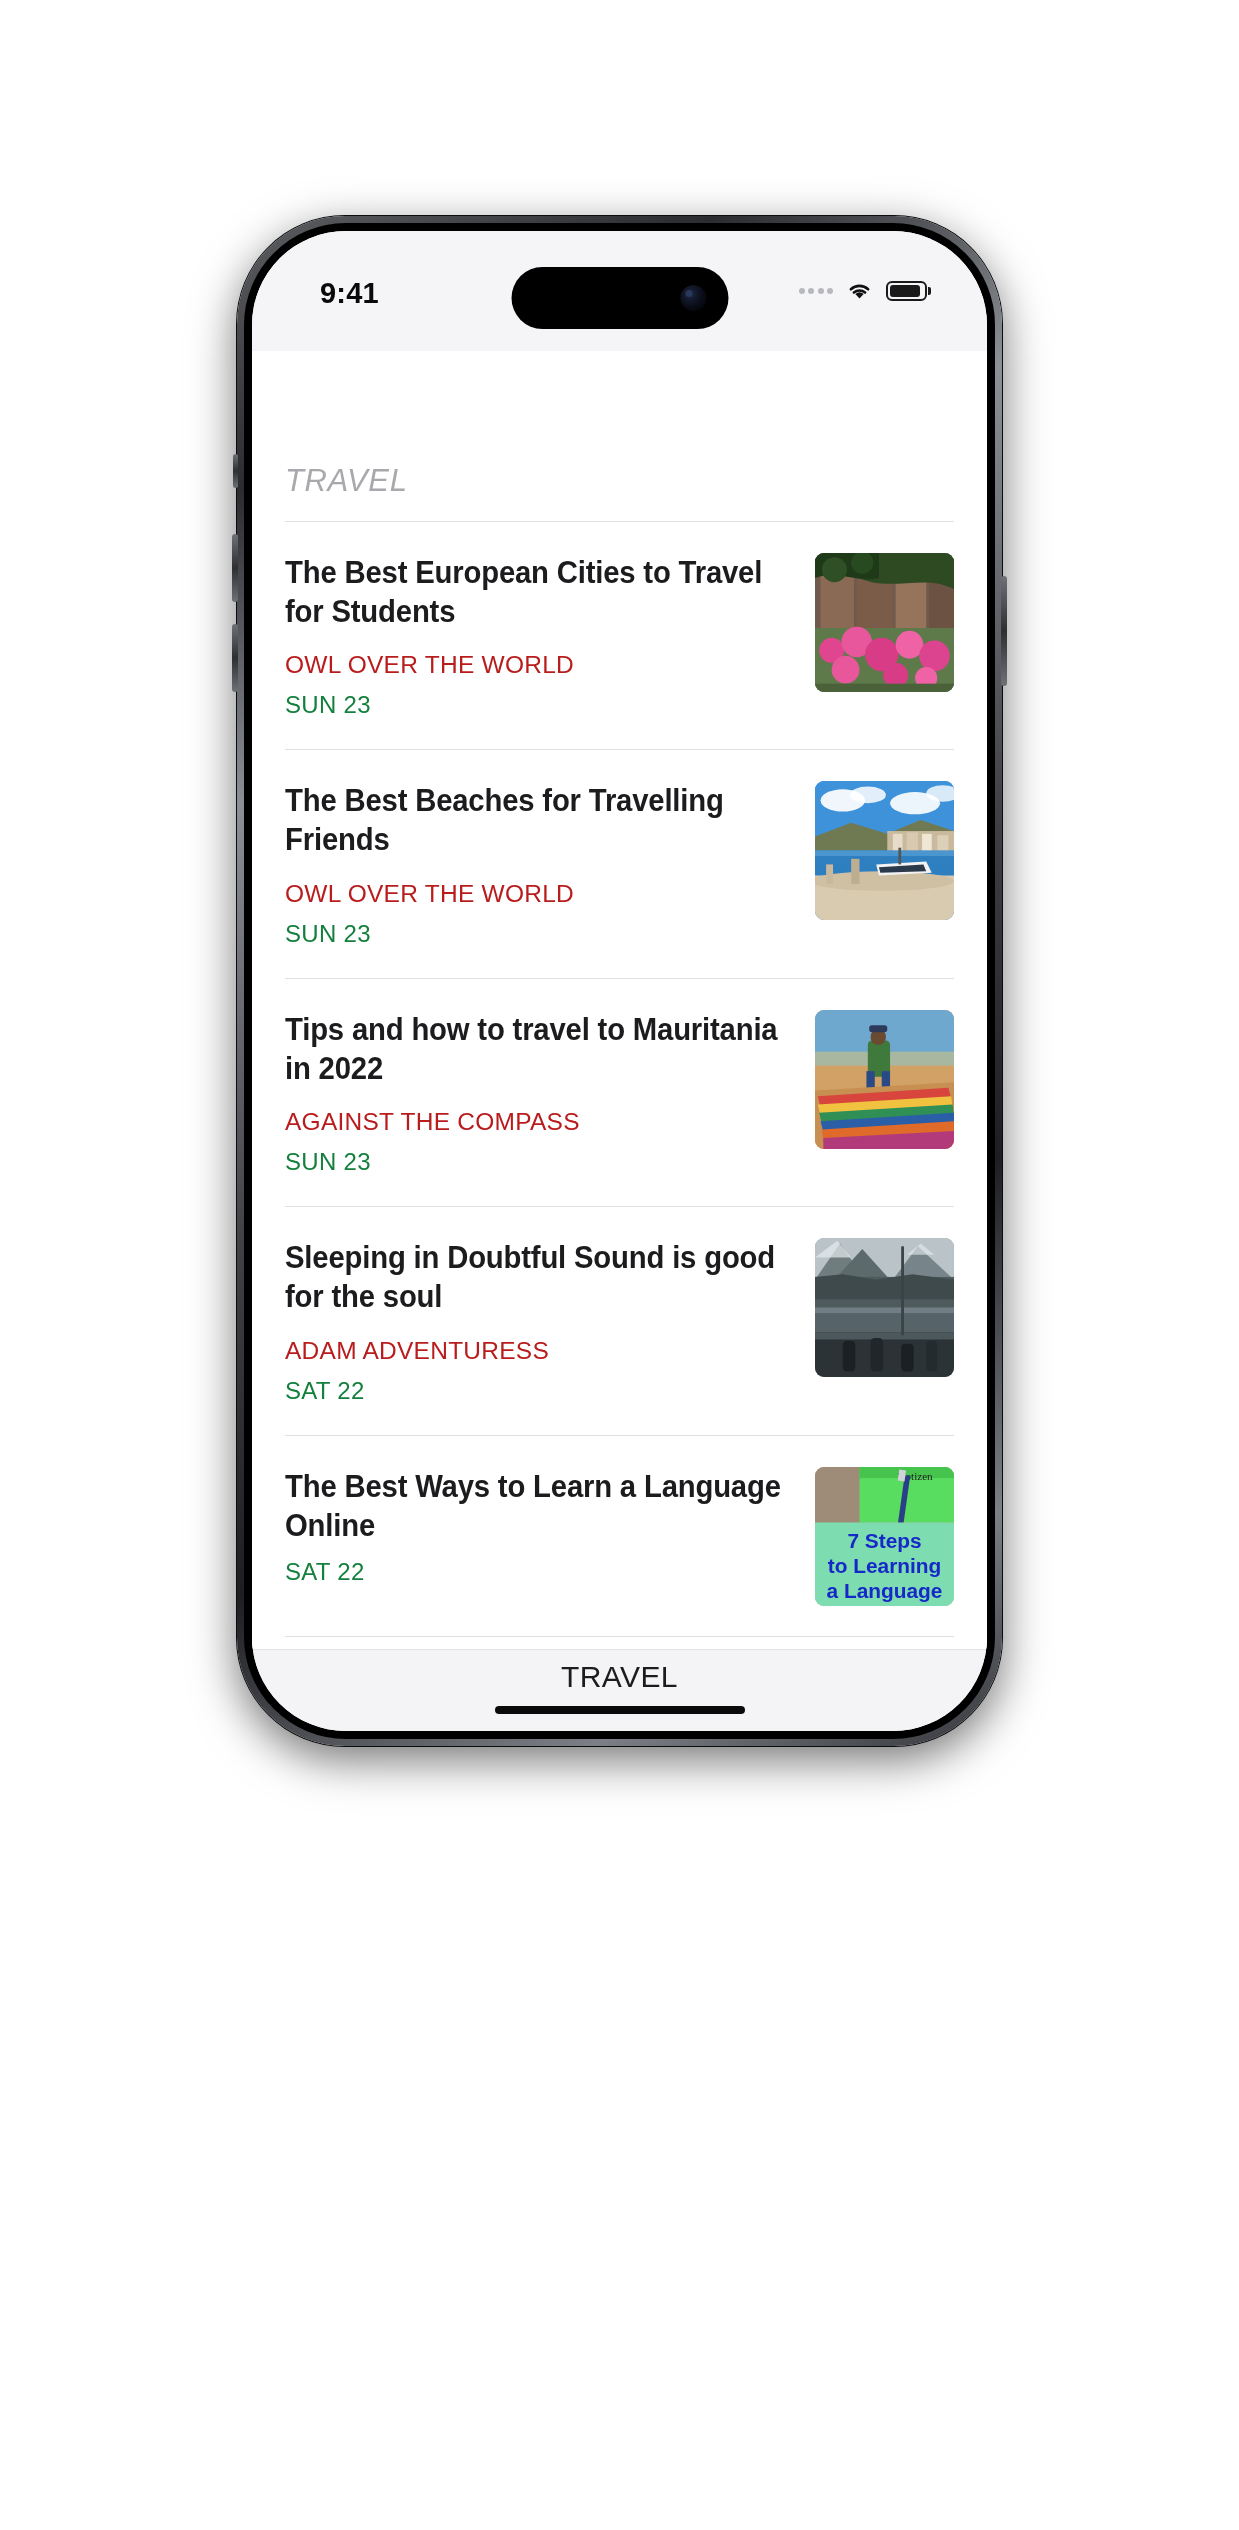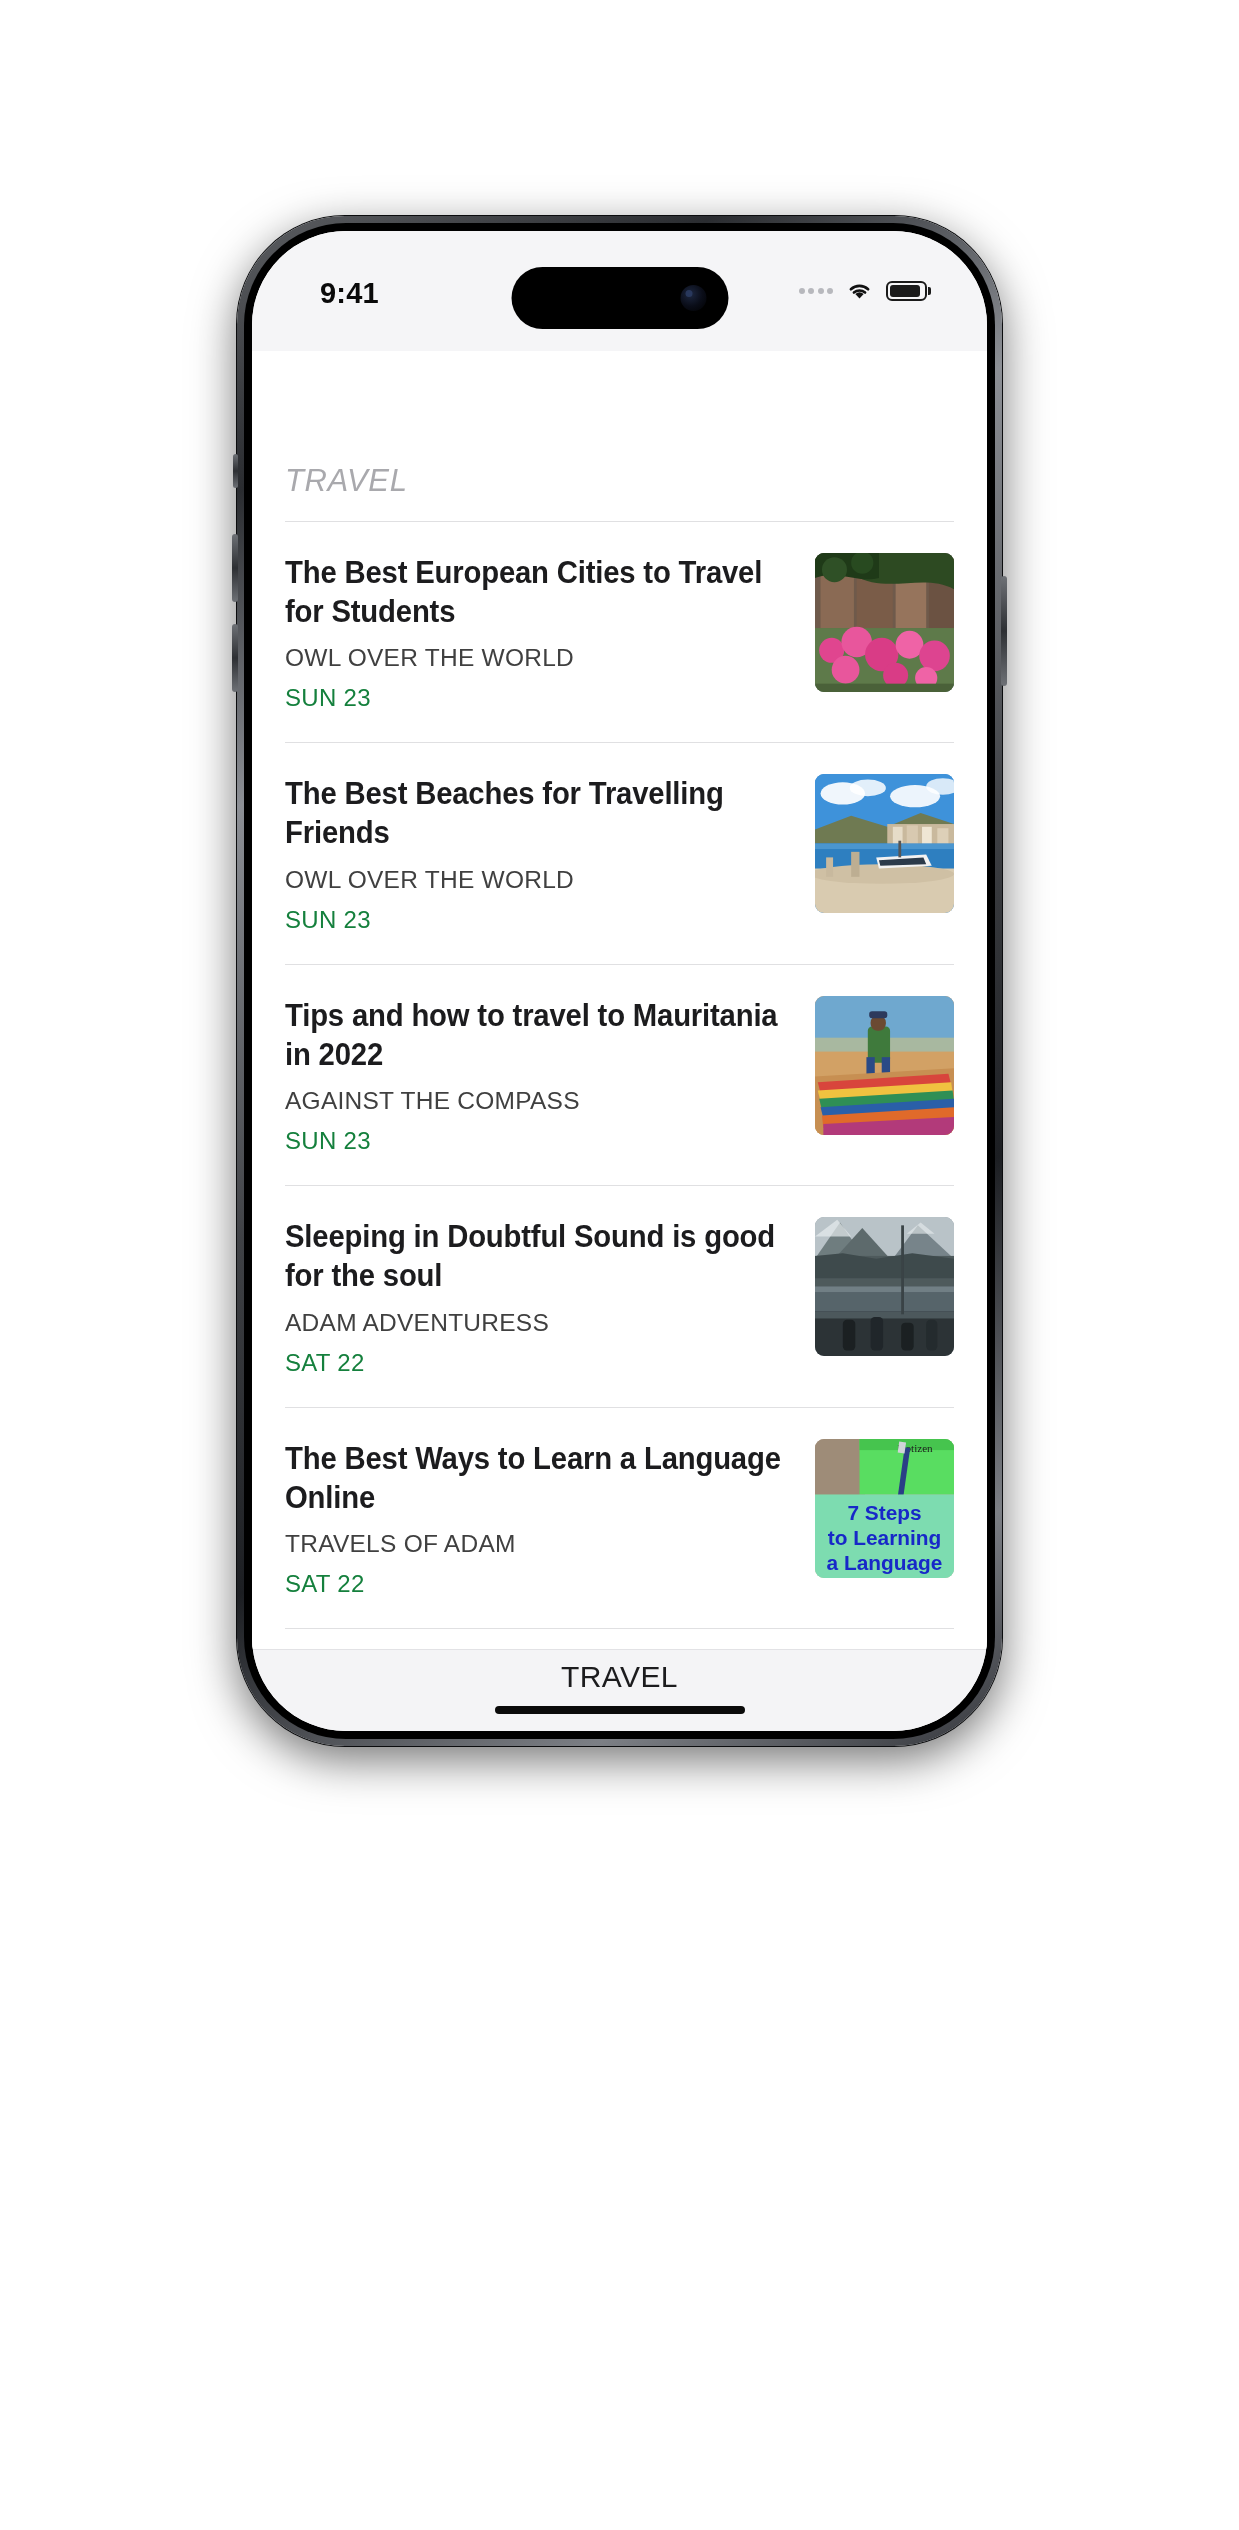--- a/index.html
+++ b/index.html
@@ -129,24 +129,25 @@
     letter-spacing:-.2px;
     font-family:"Liberation Sans", sans-serif;
     transform:scaleX(.93);
     transform-origin:left center;
     width:107.5%;
     margin-bottom:14px;
   }
   .source{
     font-size:24.5px;
     font-weight:400;
-    color:#404040;
+    color:#b91c1c;
     letter-spacing:.25px;
     margin-bottom:12px;
     font-family:"Liberation Sans", sans-serif;
+    margin-top:21px;
   }
   .date{
     font-size:24px;
     font-weight:400;
     color:#15803d;
     letter-spacing:.3px;
     font-family:"Liberation Sans", sans-serif;
   }
 
   .thumb{
@@ -350,21 +351,20 @@
                   <rect x="62" y="76" width="9" height="20" rx="3" fill="#1b2022"></rect>
                   <rect x="80" y="74" width="8" height="22" rx="3" fill="#242b2e"></rect>
                 </svg>
               </div>
             </div>
             <div class="rule"></div>
 
             <div class="row">
               <div class="row-text">
                 <div class="headline">The Best Ways to Learn a Language Online</div>
-                <div class="source">TRAVELS OF ADAM</div>
                 <div class="date">SAT 22</div>
               </div>
               <div class="thumb">
                 <svg viewBox="0 0 100 100" preserveAspectRatio="none" aria-hidden="true">
                   <rect width="100" height="100" fill="#cdbfae"></rect>
                   <rect x="0" y="0" width="100" height="42" fill="#b8a894"></rect>
                   <rect x="0" y="0" width="36" height="42" fill="#9e8c78"></rect>
                   <rect x="32" y="0" width="68" height="40" fill="#59dd61"></rect>
                   <rect x="32" y="0" width="68" height="8" fill="#46c44e"></rect>
                   <text x="72" y="9" font-family="Liberation Serif, serif" font-size="8" fill="#1b1b1b" text-anchor="middle">Notizen</text>

